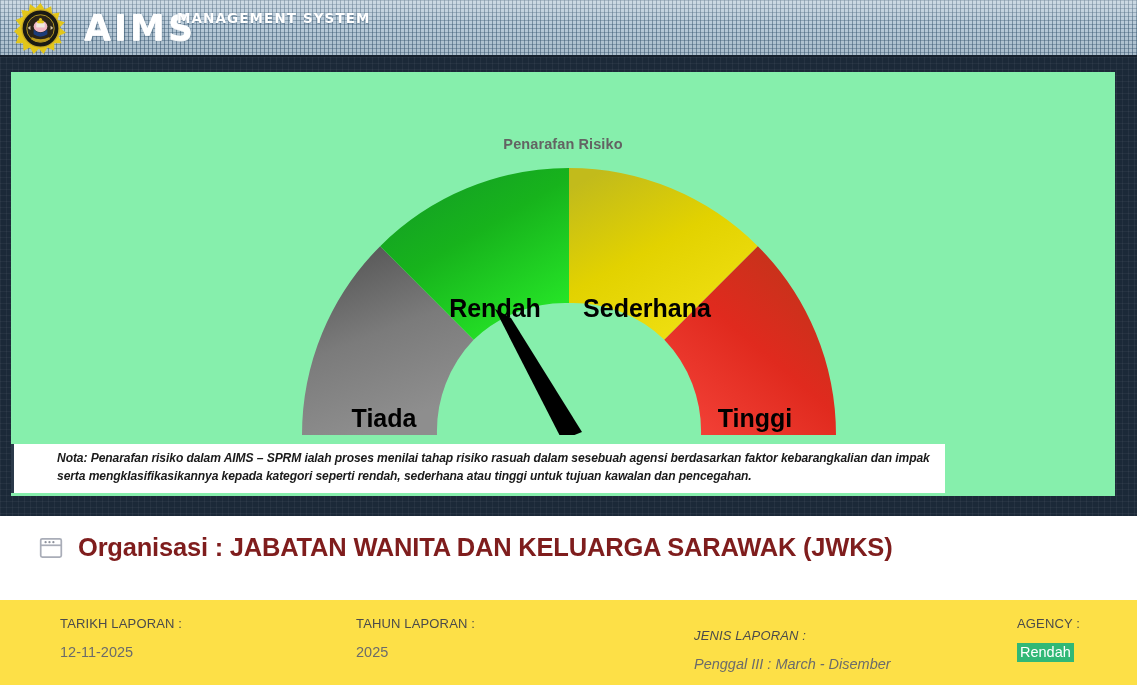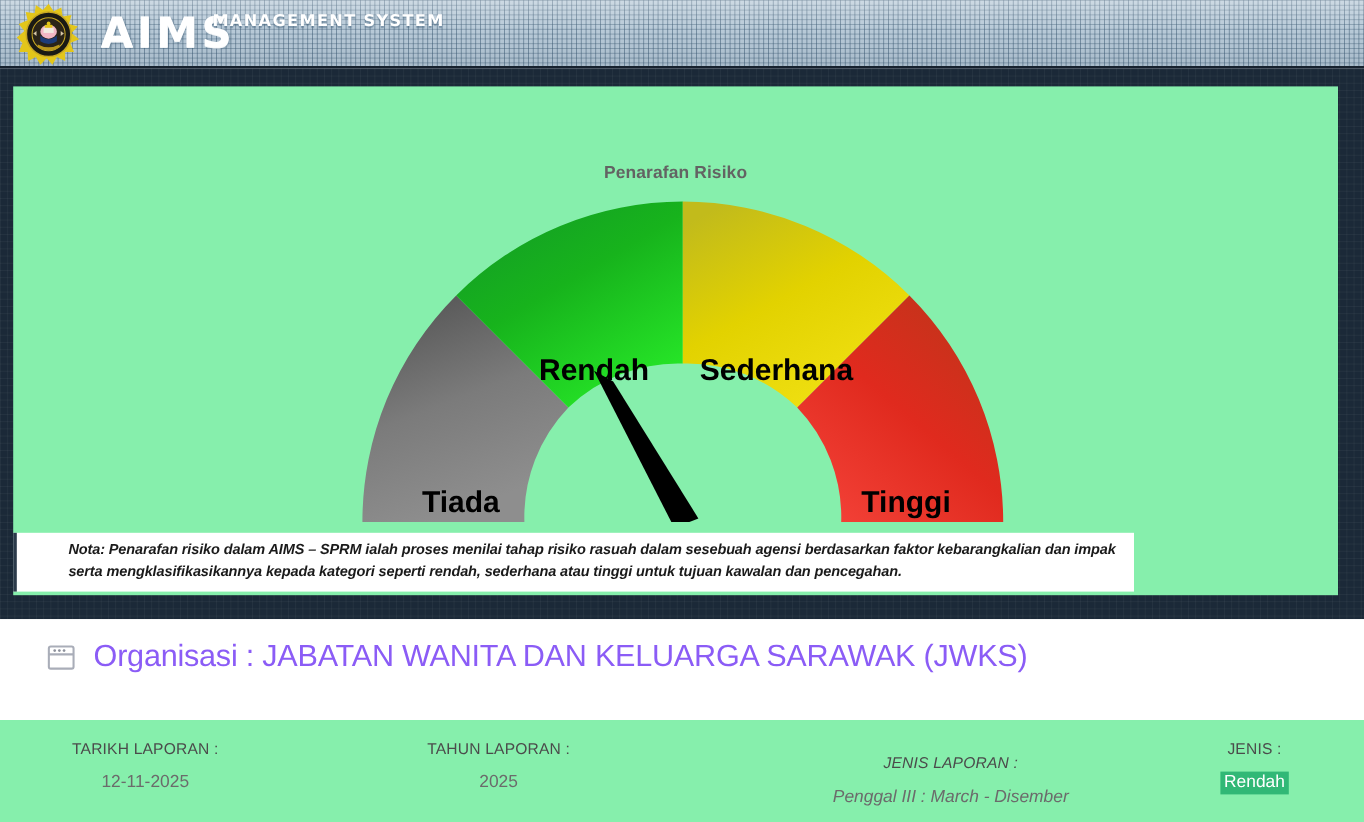--- a/index.html
+++ b/index.html
@@ -156,34 +156,33 @@
     background: #ffffff;
   }
   .window-icon {
     width: 26px; height: 26px;
     flex: 0 0 26px;
     margin-right: 14px;
     margin-top: 2px;
   }
   .org-title {
     font-size: 25.5px;
-    font-weight: 400;
-    color: #8b5cf6;
+    font-weight: 700;
+    color: #7f1d1d;
     letter-spacing: -0.2px;
     white-space: nowrap;
   }
 
   
   .info-strip {
     position: absolute;
     left: 0; top: 600px;
     width: 1137px;
     height: 85px;
-    background: #86efac;
-    text-align: center;
+    background: #fde047;
   }
   .info-cell { position: absolute; }
   .info-label {
     font-size: 13px;
     color: #4b4b4b;
     letter-spacing: 0.15px;
     white-space: nowrap;
   }
   .info-value {
     margin-top: 13px;
@@ -328,20 +327,20 @@
       <div class="info-label">TAHUN LAPORAN :</div>
       <div class="info-value">2025</div>
     </div>
 
     <div class="info-cell cell-jenis">
       <div class="info-label">JENIS LAPORAN :</div>
       <div class="info-value">Penggal III : March - Disember</div>
     </div>
 
     <div class="info-cell cell-risiko">
-      <div class="info-label">JENIS :</div>
+      <div class="info-label">AGENCY :</div>
       <div class="info-value">
         <span class="hl">Rendah</span>
       </div>
     </div>
   </div>
 
 </div>
 
 </body></html>

